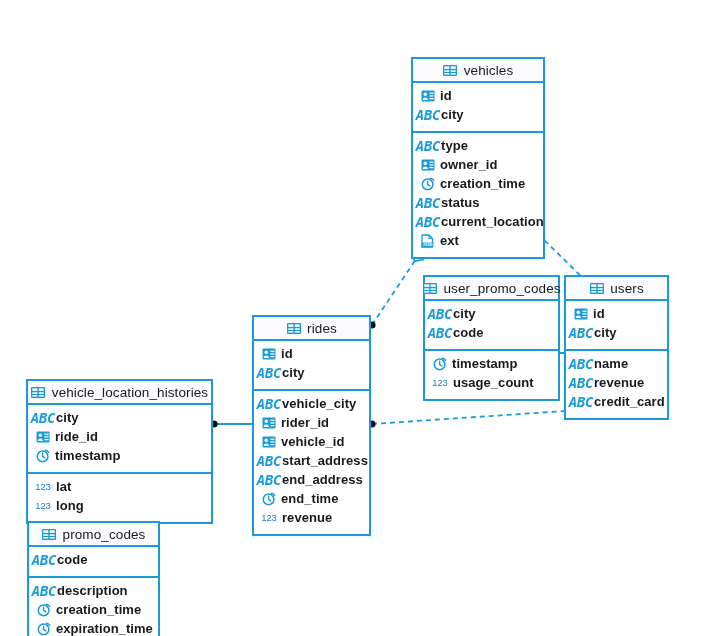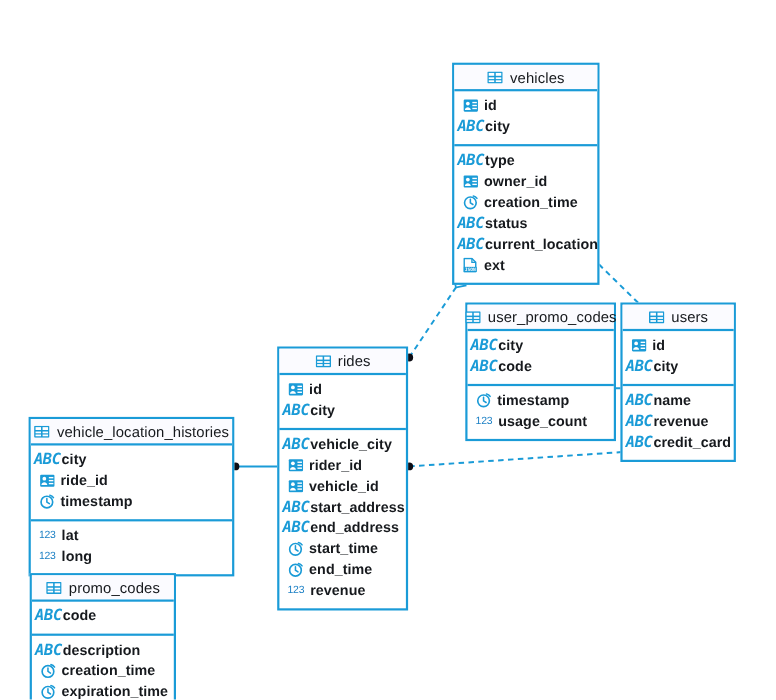--- a/index.html
+++ b/index.html
@@ -385,30 +385,20 @@
             <span class="col-name">end_address</span>
           </div>
           <div class="col-row">
             <span class="ico">
               <svg width="14" height="14" viewBox="0 0 14 14">
                 <circle cx="6.6" cy="7.4" r="5.3" fill="#fff" stroke="#1a9bd7" stroke-width="1.5"></circle>
                 <path d="M6.6 4.2V7.4L8.9 8.9" stroke="#1a9bd7" stroke-width="1.4" fill="none" stroke-linecap="round"></path>
                 <path d="M9.3 1.2c1.4 0.2 2.6 1 3.3 2.2" stroke="#1a9bd7" stroke-width="1.4" fill="none" stroke-linecap="round"></path>
               </svg>
             </span>
-            <span class="col-name">start_time</span>
-          </div>
-          <div class="col-row">
-            <span class="ico">
-              <svg width="14" height="14" viewBox="0 0 14 14">
-                <circle cx="6.6" cy="7.4" r="5.3" fill="#fff" stroke="#1a9bd7" stroke-width="1.5"></circle>
-                <path d="M6.6 4.2V7.4L8.9 8.9" stroke="#1a9bd7" stroke-width="1.4" fill="none" stroke-linecap="round"></path>
-                <path d="M9.3 1.2c1.4 0.2 2.6 1 3.3 2.2" stroke="#1a9bd7" stroke-width="1.4" fill="none" stroke-linecap="round"></path>
-              </svg>
-            </span>
             <span class="col-name">end_time</span>
           </div>
           <div class="col-row">
             <span class="ico ico-123">123</span>
             <span class="col-name">revenue</span>
           </div>
         </div>
       </div>
       <div class="table-card" style="left: 26px; top: 351px; width: 187px;">
         <div class="tbl-header">

